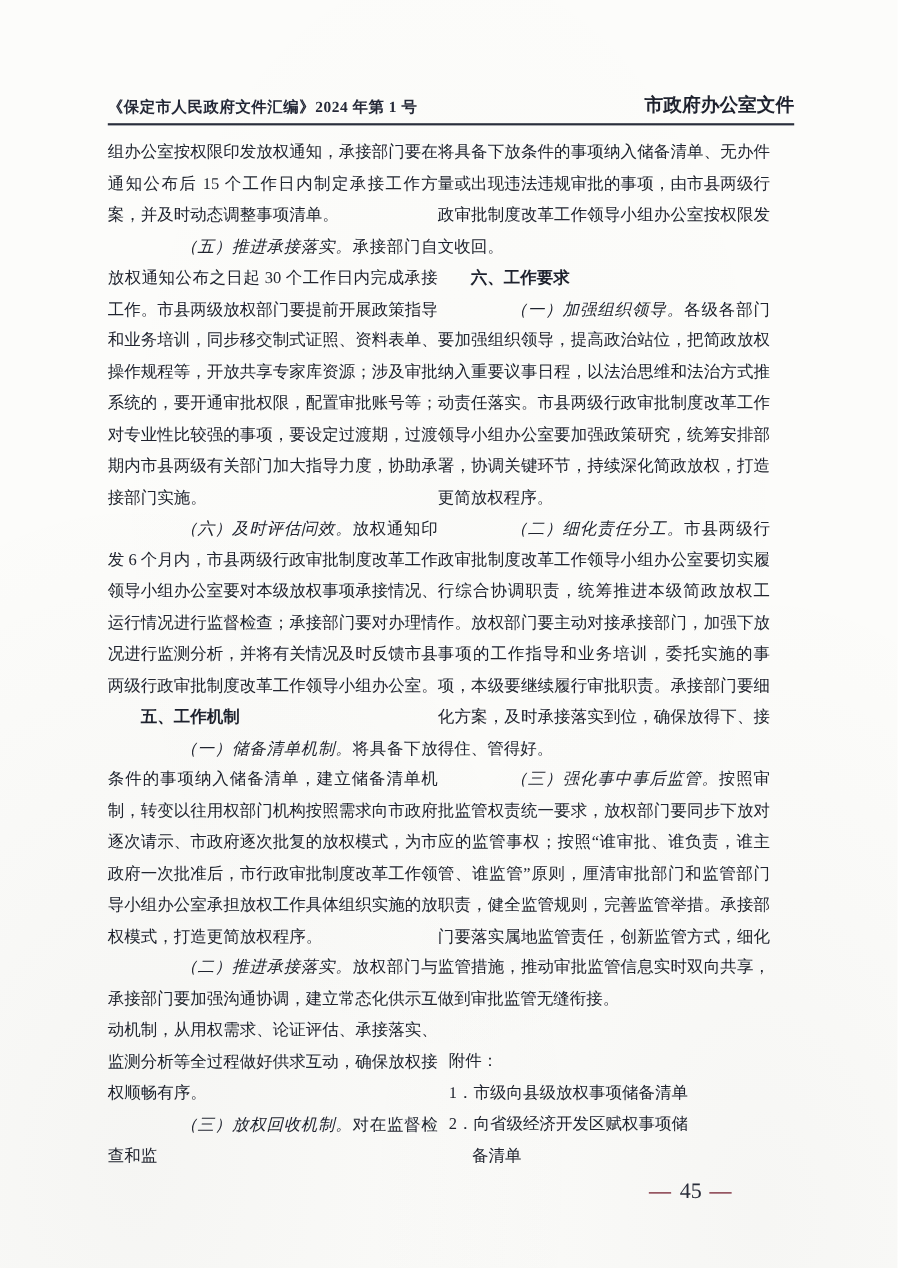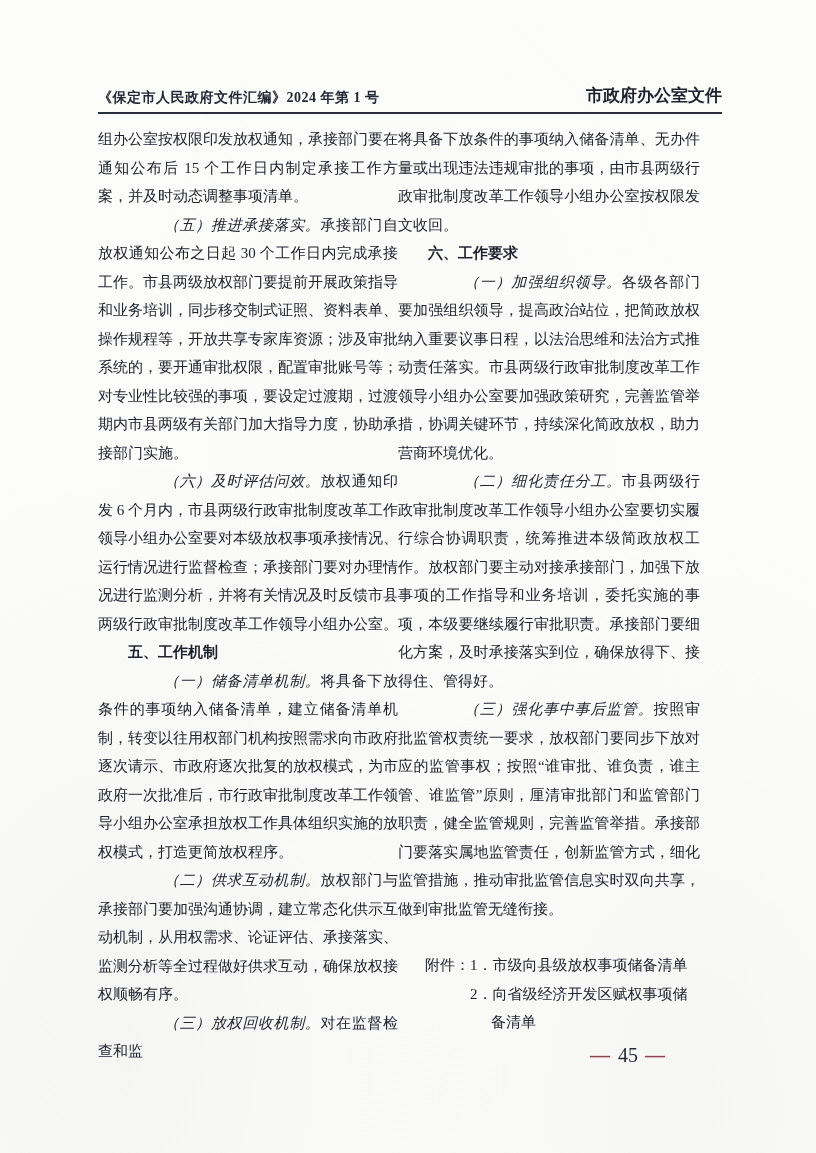--- a/index.html
+++ b/index.html
@@ -59,24 +59,25 @@
     margin: 0;
     font-family: "Liberation Sans", "DejaVu Sans", sans-serif;
     font-size: 15px;
     font-weight: 700;
     line-height: 28.5px;
     text-indent: 2em;
     color: #1d212d;
   }
   .attachment {
     margin-top: 28px;
-    margin-left: 27px;
+    margin-left: 10px;
     display: flex;
     font-size: 15px;
     line-height: 28.5px;
+    flex-direction: column;
   }
   .att-label { white-space: nowrap; }
   .att-items { }
   .att-line { }
   .att-line.att-wrap { padding-left: 21px; }
   .pagenum {
     margin-top: 6px;
     text-align: right;
     padding-right: 34px;
     font-size: 20px;
@@ -103,28 +104,28 @@
   </div>
 
   <div class="columns">
 
     <div class="col">
       <p class="para cont">组办公室按权限印发放权通知，承接部门要在通知公布后 15 个工作日内制定承接工作方案，并及时动态调整事项清单。</p>
       <p class="para"><span class="lead">（五）推进承接落实。</span><span>承接部门自放权通知公布之日起 30 个工作日内完成承接工作。市县两级放权部门要提前开展政策指导和业务培训，同步移交制式证照、资料表单、操作规程等，开放共享专家库资源；涉及审批系统的，要开通审批权限，配置审批账号等；对专业性比较强的事项，要设定过渡期，过渡期内市县两级有关部门加大指导力度，协助承接部门实施。</span></p>
       <p class="para"><span class="lead">（六）及时评估问效。</span><span>放权通知印发 6 个月内，市县两级行政审批制度改革工作领导小组办公室要对本级放权事项承接情况、运行情况进行监督检查；承接部门要对办理情况进行监测分析，并将有关情况及时反馈市县两级行政审批制度改革工作领导小组办公室。</span></p>
       <p class="heading">五、工作机制</p>
       <p class="para"><span class="lead">（一）储备清单机制。</span><span>将具备下放条件的事项纳入储备清单，建立储备清单机制，转变以往用权部门机构按照需求向市政府逐次请示、市政府逐次批复的放权模式，为市政府一次批准后，市行政审批制度改革工作领导小组办公室承担放权工作具体组织实施的放权模式，打造更简放权程序。</span></p>
-      <p class="para"><span class="lead">（二）供求互动机制。</span><span>放权部门与承接部门要加强沟通协调，建立常态化供示互动机制，从用权需求、论证评估、承接落实、监测分析等全过程做好供求互动，确保放权接权顺畅有序。</span></p>
+      <p class="para"><span class="lead">（二）推进承接落实。</span><span>放权部门与承接部门要加强沟通协调，建立常态化供示互动机制，从用权需求、论证评估、承接落实、监测分析等全过程做好供求互动，确保放权接权顺畅有序。</span></p>
       <p class="para"><span class="lead">（三）放权回收机制。</span><span>对在监督检查和监</span></p>
     </div>
 
     <div class="col col-right">
       <p class="para cont">将具备下放条件的事项纳入储备清单、无办件量或出现违法违规审批的事项，由市县两级行政审批制度改革工作领导小组办公室按权限发文收回。</p>
       <p class="heading">六、工作要求</p>
-      <p class="para"><span class="lead">（一）加强组织领导。</span><span>各级各部门要加强组织领导，提高政治站位，把简政放权纳入重要议事日程，以法治思维和法治方式推动责任落实。市县两级行政审批制度改革工作领导小组办公室要加强政策研究，完善监管举措，协调关键环节，持续深化简政放权，助力营商环境优化。</span></p>
+      <p class="para"><span class="lead">（一）加强组织领导。</span><span>各级各部门要加强组织领导，提高政治站位，把简政放权纳入重要议事日程，以法治思维和法治方式推动责任落实。市县两级行政审批制度改革工作领导小组办公室要加强政策研究，统筹安排部署，协调关键环节，持续深化简政放权，打造更简放权程序。</span></p>
       <p class="para"><span class="lead">（二）细化责任分工。</span><span>市县两级行政审批制度改革工作领导小组办公室要切实履行综合协调职责，统筹推进本级简政放权工作。放权部门要主动对接承接部门，加强下放事项的工作指导和业务培训，委托实施的事项，本级要继续履行审批职责。承接部门要细化方案，及时承接落实到位，确保放得下、接得住、管得好。</span></p>
       <p class="para"><span class="lead">（三）强化事中事后监管。</span><span>按照审批监管权责统一要求，放权部门要同步下放对应的监管事权；按照“谁审批、谁负责，谁主管、谁监管”原则，厘清审批部门和监管部门职责，健全监管规则，完善监管举措。承接部门要落实属地监管责任，创新监管方式，细化监管措施，推动审批监管信息实时双向共享，做到审批监管无缝衔接。</span></p>
 
       <div class="attachment">
         <span class="att-label">附件：</span>
         <div class="att-items">
           <div class="att-line">1．市级向县级放权事项储备清单</div>
           <div class="att-line">2．向省级经济开发区赋权事项储</div>
           <div class="att-line att-wrap">备清单</div>
         </div>

